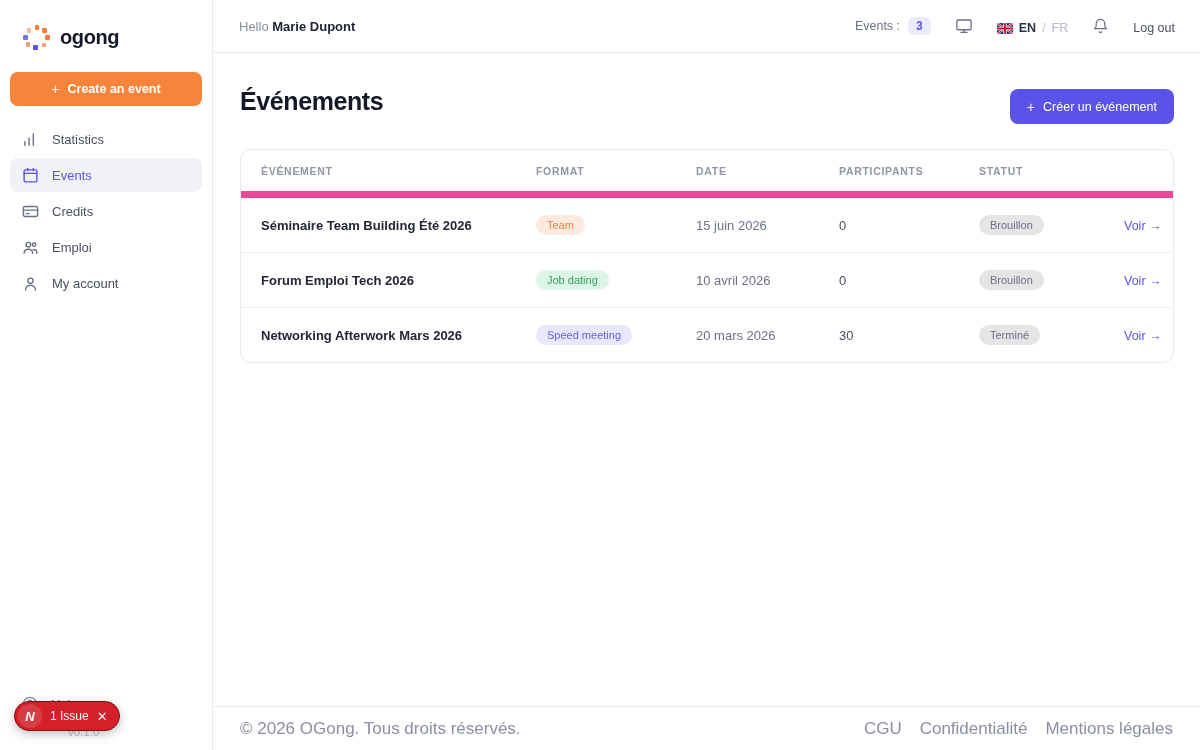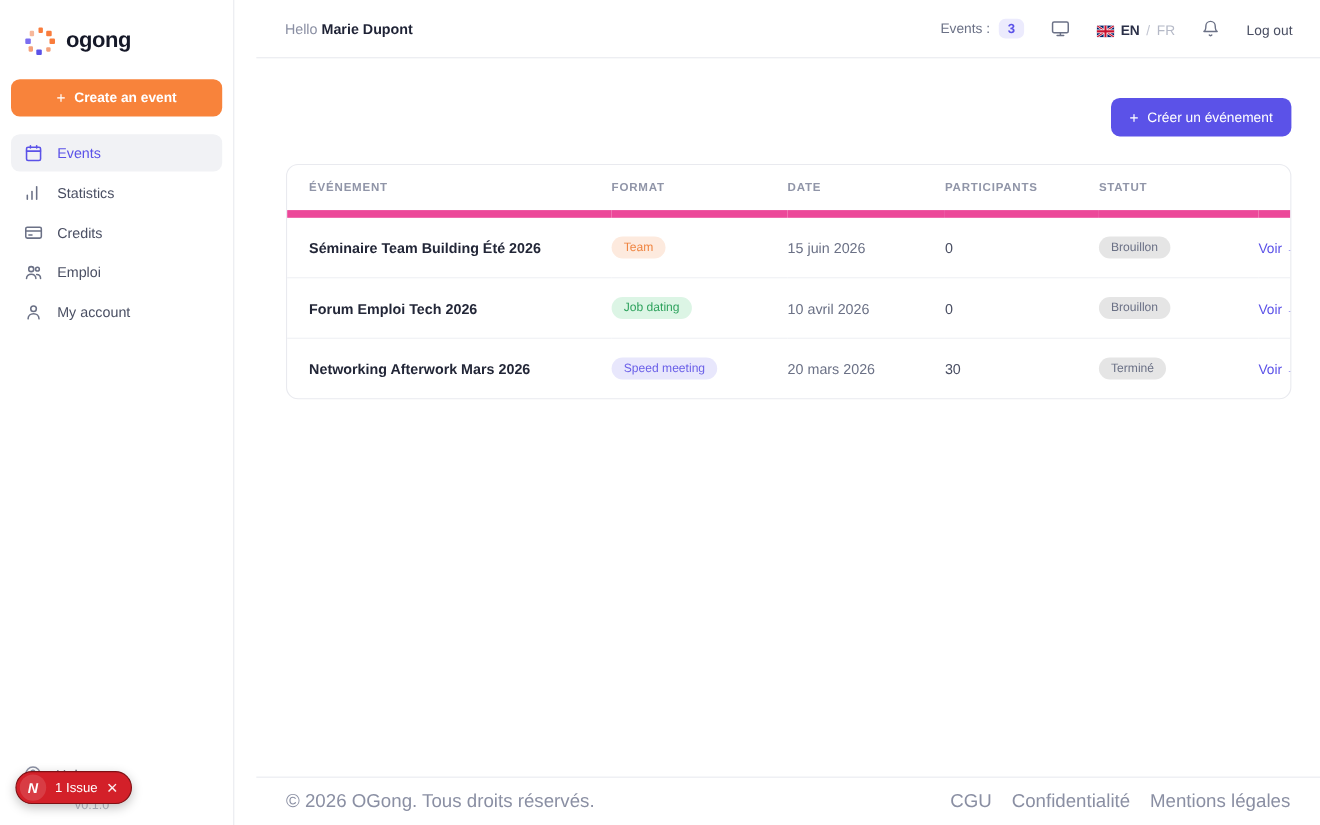--- a/index.html
+++ b/index.html
@@ -3,21 +3,21 @@
 <meta charset="utf-8">
 <style>
   * { box-sizing: border-box; margin: 0; padding: 0; }
   html, body {
     width: 1200px; height: 750px;
     font-family: "Liberation Sans", sans-serif;
     background: #ffffff;
     color: #1e2235;
     overflow: hidden;
   }
-  .app { display: flex; width: 1200px; height: 750px; position: relative; gap: 20px; }
+  .app { display: flex; width: 1200px; height: 750px; position: relative; }
 
   
   .sidebar {
     width: 213px; height: 750px;
     background: #ffffff;
     border-right: 1px solid #e9eaef;
     display: flex; flex-direction: column;
     flex: 0 0 213px;
     position: relative;
   }
@@ -181,41 +181,41 @@
       <span class="brand-name">ogong</span>
     </div>
 
     <button class="create-btn">
       <span class="plus">+</span>
       <span>Create an event</span>
     </button>
 
     <nav class="nav">
 
+      <div class="nav-item">
+        <span class="ico">
+          <svg viewBox="0 0 24 24" fill="none" stroke="currentColor" stroke-width="2" stroke-linecap="round" stroke-linejoin="round" width="17" height="17">
+            <line x1="4" y1="20" x2="4" y2="15"></line>
+              <line x1="10" y1="20" x2="10" y2="10"></line>
+              <line x1="16" y1="20" x2="16" y2="4"></line>
+          </svg>
+        </span>
+        <span>Statistics</span>
+      </div>
+
       <div class="nav-item active">
         <span class="ico">
           <svg viewBox="0 0 24 24" fill="none" stroke="currentColor" stroke-width="2" stroke-linecap="round" stroke-linejoin="round" width="17" height="17">
             <rect x="3" y="4" width="18" height="17" rx="2"></rect>
               <line x1="3" y1="9" x2="21" y2="9"></line>
             <line x1="8" y1="2" x2="8" y2="5"></line>
               <line x1="16" y1="2" x2="16" y2="5"></line>
           </svg>
         </span>
         <span>Events</span>
-      </div>
-
-      <div class="nav-item">
-        <span class="ico">
-          <svg viewBox="0 0 24 24" fill="none" stroke="currentColor" stroke-width="2" stroke-linecap="round" stroke-linejoin="round" width="17" height="17">
-            <line x1="4" y1="20" x2="4" y2="15"></line>
-              <line x1="10" y1="20" x2="10" y2="10"></line>
-              <line x1="16" y1="20" x2="16" y2="4"></line>
-          </svg>
-        </span>
-        <span>Statistics</span>
       </div>
 
       <div class="nav-item">
         <span class="ico">
           <svg viewBox="0 0 24 24" fill="none" stroke="currentColor" stroke-width="2" stroke-linecap="round" stroke-linejoin="round" width="17" height="17">
             <rect x="2" y="5" width="20" height="14" rx="2"></rect>
               <line x1="2" y1="10" x2="22" y2="10"></line>
               <line x1="6" y1="15" x2="10" y2="15"></line>
           </svg>
         </span>
@@ -312,20 +312,21 @@
         </span>
 
         <span class="logout">Log out</span>
       </div>
     </header>
 
     <div class="content">
 
       <div class="page-head">
         <div>
+          <h1 class="page-title">Événements</h1>
         </div>
         <button class="primary-btn">
           <span class="plus">+</span>
           <span>Créer un événement</span>
         </button>
       </div>
 
       <div class="card">
         <table>
           <thead>

